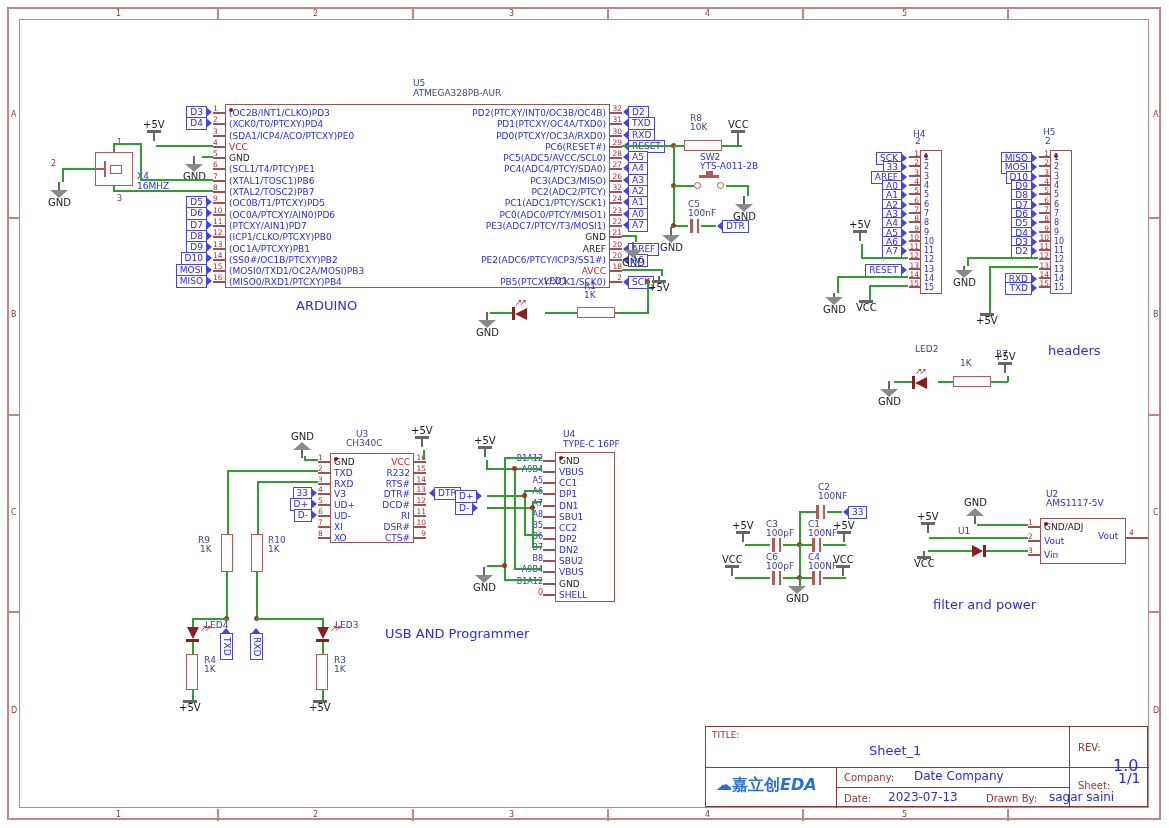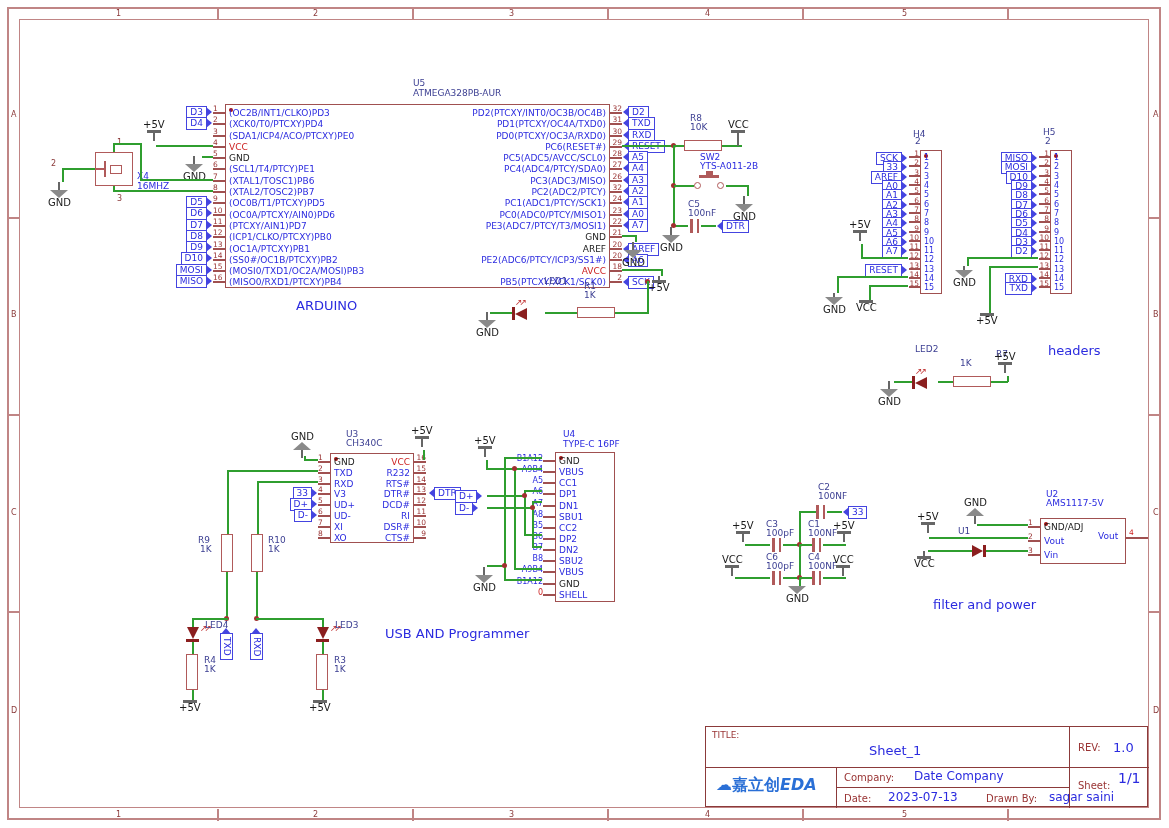--- a/index.html
+++ b/index.html
@@ -735,21 +735,21 @@
   <div class="t f9 navy" style="left:960px;top:359px">1K</div>
   <div class="res" style="left:953px;top:376px;width:38px;height:11px"></div>
   <i class="wr wh" style="left:991px;top:381px;width:17px"></i>
   <i class="wr wv" style="left:1007px;top:376px;height:6px"></i>
   <div class="psym" style="left:994px;top:352px">
       <span>+5V</span>
       <i class="bar"></i>
       <i class="stem"></i>
     </div>
 
-  <div class="t f9 navy" style="left:346px;top:430px">U3</div>
+  <div class="t f9 navy" style="left:356px;top:430px">U3</div>
   <div class="t f9 navy" style="left:346px;top:439px">CH340C</div>
   <div class="chip rows10" style="left:330px;top:453px;width:84px;height:90px">
     <i class="p1dot"></i>
     <div class="pincol pc-l">
 
     <div class="pinrow blk">
           <span class="pnum">1</span>
           <i class="pstub"></i>
           <span class="pname blk">GND</span>
         </div>
@@ -1143,21 +1143,21 @@
   <div class="t f13 blu" style="left:933px;top:598px">filter and power</div>
 
   <div class="tblock">
     <i class="tline" style="left:363px;top:0;width:1.4px;height:81px"></i>
     <i class="tline" style="left:0;top:40px;width:443px;height:1.4px"></i>
     <i class="tline" style="left:130px;top:40px;width:1.4px;height:41px"></i>
     <i class="tline" style="left:130px;top:60px;width:233px;height:1.4px"></i>
     <span class="t f9 dkred" style="left:6px;top:4px">TITLE:</span>
     <span class="t f13 blu" style="left:163px;top:17px">Sheet_1</span>
     <span class="t f10 dkred" style="left:372px;top:15px">REV:</span>
-    <span class="t blu" style="left:407px;top:14px;font-size:13px">1.0</span>
+    <span class="t blu" style="left:407px;top:30px;font-size:16px">1.0</span>
     <div class="logo"><span>☁</span><span>嘉立创</span><span style="font-style:italic">EDA</span></div>
     <span class="t f10 dkred" style="left:138px;top:45px">Company:</span>
     <span class="t blu" style="left:208px;top:43px;font-size:12px">Date Company</span>
     <span class="t f10 dkred" style="left:138px;top:66px">Date:</span>
     <span class="t blu" style="left:182px;top:64px;font-size:12px">2023-07-13</span>
     <span class="t f10 dkred" style="left:280px;top:66px">Drawn By:</span>
     <span class="t blu" style="left:343px;top:64px;font-size:12px">sagar saini</span>
     <span class="t f10 dkred" style="left:372px;top:53px">Sheet:</span>
     <span class="t blu" style="left:412px;top:44px;font-size:14px">1/1</span>
   </div>

